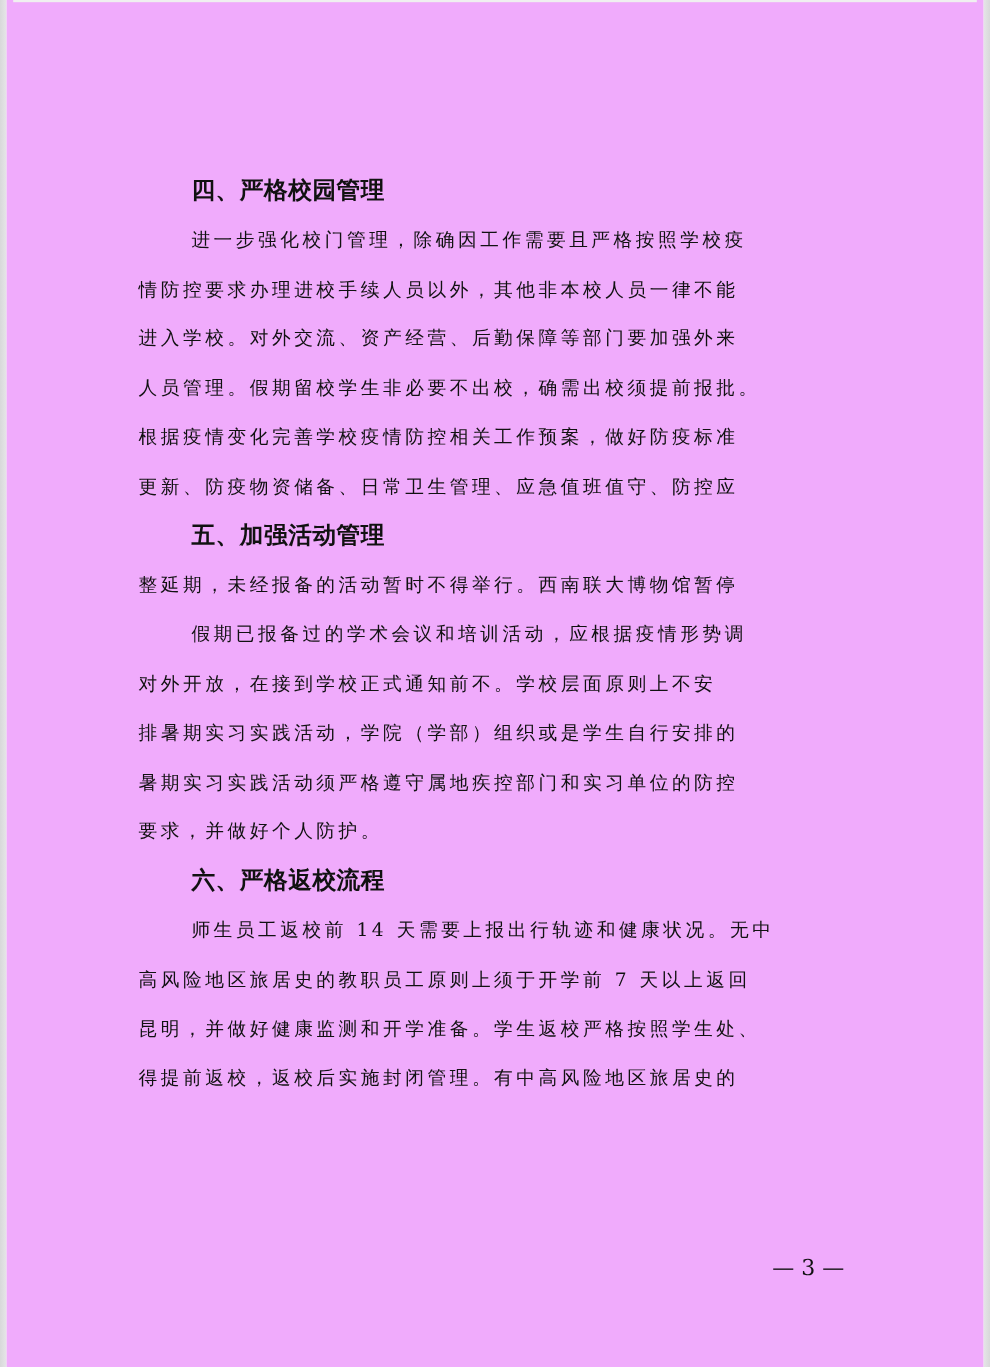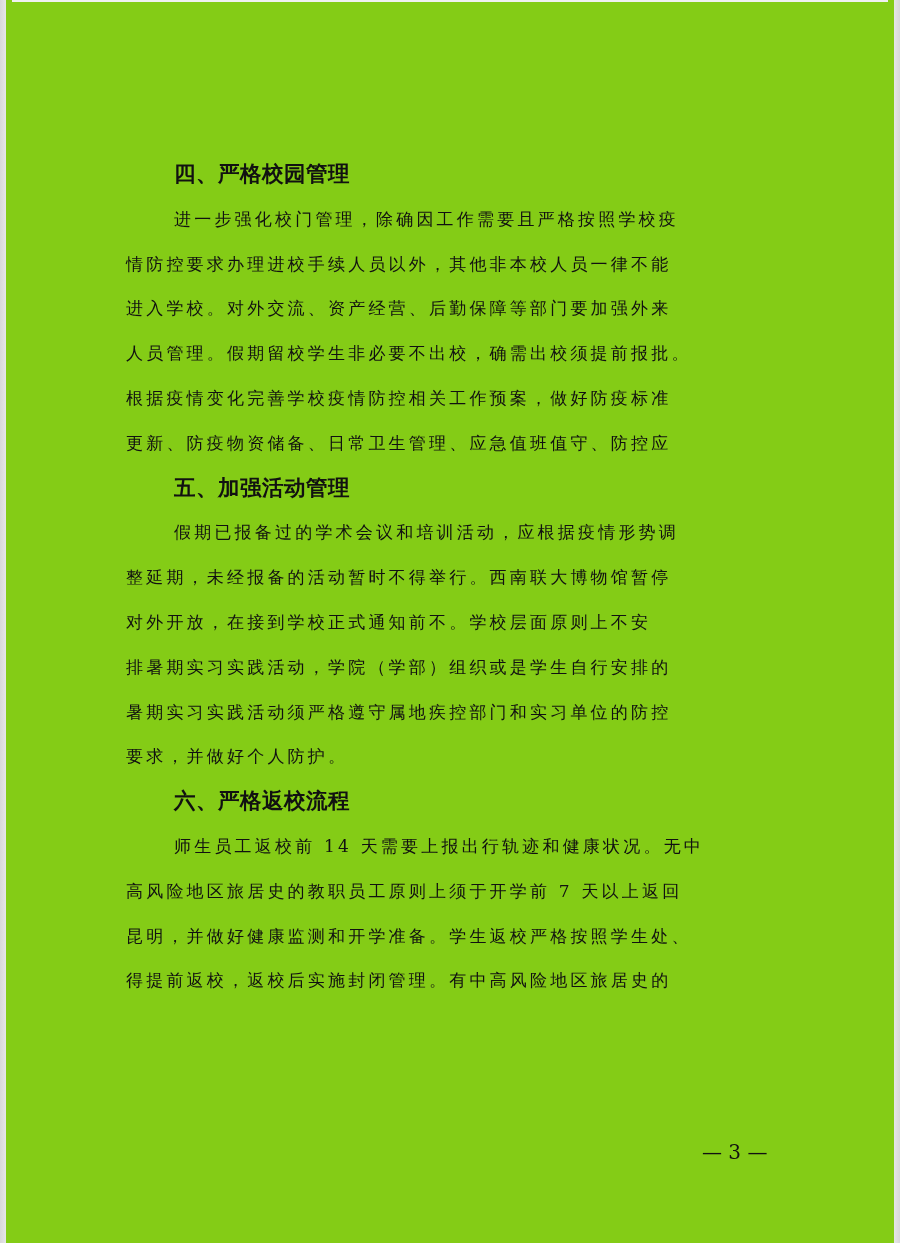--- a/index.html
+++ b/index.html
@@ -7,21 +7,21 @@
     width:900px; height:1243px; position:relative; overflow:hidden;
     background:#ffffff;
     font-family: "DejaVu Serif", "Liberation Serif", serif;
     color:#111;
   }
   .edge-left { position:absolute; left:0; top:0; width:6px; height:1243px;
     background:linear-gradient(to right,#d8d8da,#e6e6e8); }
   .edge-right { position:absolute; right:0; top:0; width:6px; height:1243px;
     background:linear-gradient(to left,#d8d8da,#e6e6e8); }
   .edge-top { position:absolute; left:6px; right:6px; top:0; height:2px; background:#f0f0f0; }
-  .page { position:absolute; left:6px; top:0; width:888px; height:1243px; background:#84cc16; }
+  .page { position:absolute; left:6px; top:0; width:888px; height:1243px; background:#f0abfc; }
   .content { position:absolute; left:120px; top:152px; width:664px; }
   .heading {
     font-family: "DejaVu Sans", "Liberation Sans", sans-serif;
     font-weight:bold; font-size:21.5px; line-height:44.8px; height:44.8px;
     padding-left:48px; letter-spacing:0.5px; color:#111; white-space:nowrap;
   }
   .para { font-size:17px; line-height:44.8px; letter-spacing:3.2px; text-align:justify; }
   .line { display:block; height:44.8px; white-space:nowrap; overflow:visible; }
   .indent { padding-left:48px; }
   .page-num {
@@ -45,22 +45,22 @@
       <span class="line indent">进一步强化校门管理，除确因工作需要且严格按照学校疫</span>
       <span class="line">情防控要求办理进校手续人员以外，其他非本校人员一律不能</span>
       <span class="line">进入学校。对外交流、资产经营、后勤保障等部门要加强外来</span>
       <span class="line">人员管理。假期留校学生非必要不出校，确需出校须提前报批。</span>
       <span class="line">根据疫情变化完善学校疫情防控相关工作预案，做好防疫标准</span>
       <span class="line">更新、防疫物资储备、日常卫生管理、应急值班值守、防控应</span>
     </div>
 
     <div class="heading">五、加强活动管理</div>
     <div class="para">
+      <span class="line">整延期，未经报备的活动暂时不得举行。西南联大博物馆暂停</span>
       <span class="line indent">假期已报备过的学术会议和培训活动，应根据疫情形势调</span>
-      <span class="line">整延期，未经报备的活动暂时不得举行。西南联大博物馆暂停</span>
       <span class="line">对外开放，在接到学校正式通知前不。学校层面原则上不安</span>
       <span class="line">排暑期实习实践活动，学院（学部）组织或是学生自行安排的</span>
       <span class="line">暑期实习实践活动须严格遵守属地疾控部门和实习单位的防控</span>
       <span class="line">要求，并做好个人防护。</span>
     </div>
 
     <div class="heading">六、严格返校流程</div>
     <div class="para">
       <span class="line indent">师生员工返校前 14 天需要上报出行轨迹和健康状况。无中</span>
       <span class="line">高风险地区旅居史的教职员工原则上须于开学前 7 天以上返回</span>

